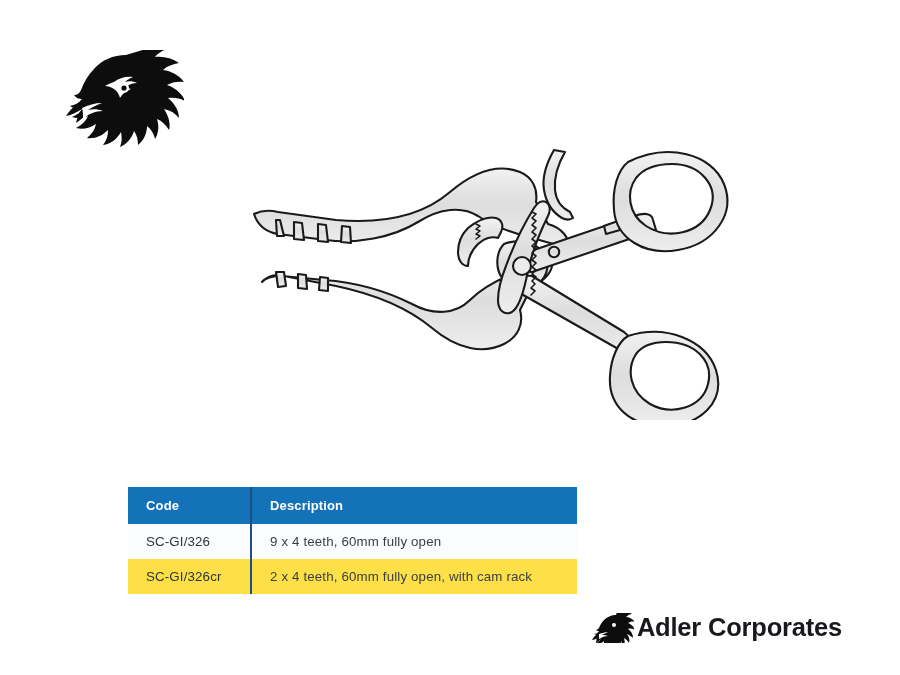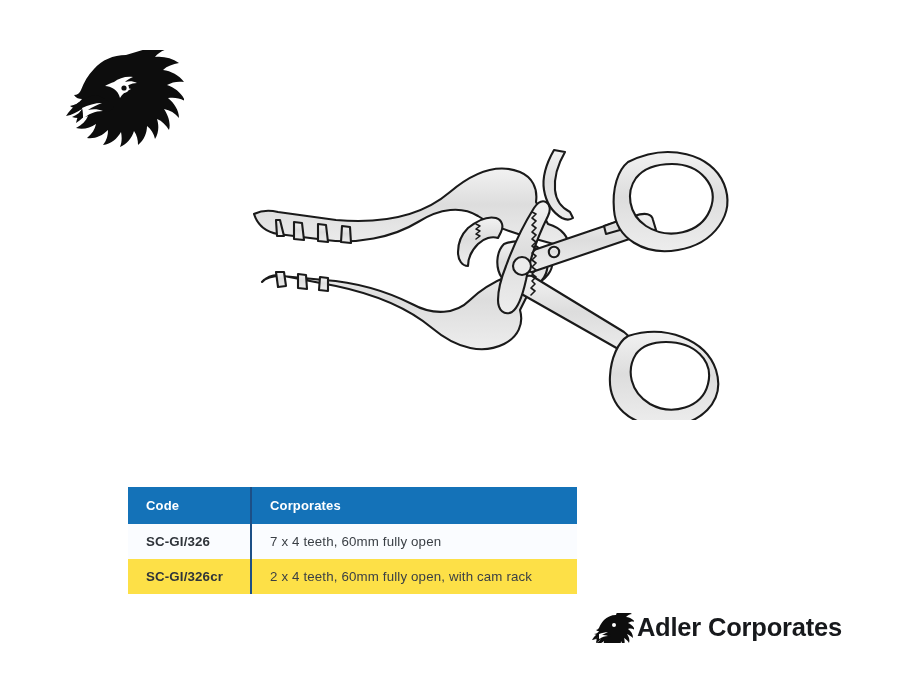--- a/index.html
+++ b/index.html
@@ -70,21 +70,21 @@
   .col-divider-cell {
     border-left: 2px solid #1c4f86;
   }
   .spec-table tbody tr.row-even td { background: #fafcff; }
   .spec-table tbody tr.row-odd  td { background: #fde047; }
   .spec-table tbody td {
     color: #3a3f45;
     font-weight: 400;
     font-size: 13.3px;
   }
-  .spec-table tbody td.cell-code { color: #2f343a; font-weight: bold; }
+  .spec-table tbody td.cell-code { color: #2f343a; }
 
   
   .footer-brand {
     position: absolute;
     right: 58px;
     bottom: 32px;
     display: flex;
     align-items: center;
     gap: 3px;
   }
@@ -264,27 +264,27 @@
       </g>
 
       <circle cx="290" cy="146" r="9" fill="#ececec" stroke="#1a1a1a" stroke-width="2.1"></circle>
     </svg>
   </div>
 
   <table class="spec-table">
     <thead>
       <tr>
         <th class="col-code">Code</th>
-        <th class="col-divider-cell">Corporates</th>
+        <th class="col-divider-cell">Description</th>
       </tr>
     </thead>
     <tbody>
       <tr class="row-even">
         <td class="cell-code">SC-GI/326</td>
-        <td class="col-divider-cell">7 x 4 teeth, 60mm fully open</td>
+        <td class="col-divider-cell">9 x 4 teeth, 60mm fully open</td>
       </tr>
       <tr class="row-odd">
         <td class="cell-code">SC-GI/326cr</td>
         <td class="col-divider-cell">2 x 4 teeth, 60mm fully open, with cam rack</td>
       </tr>
     </tbody>
   </table>
 
   <div class="footer-brand">
     <span class="mark">

